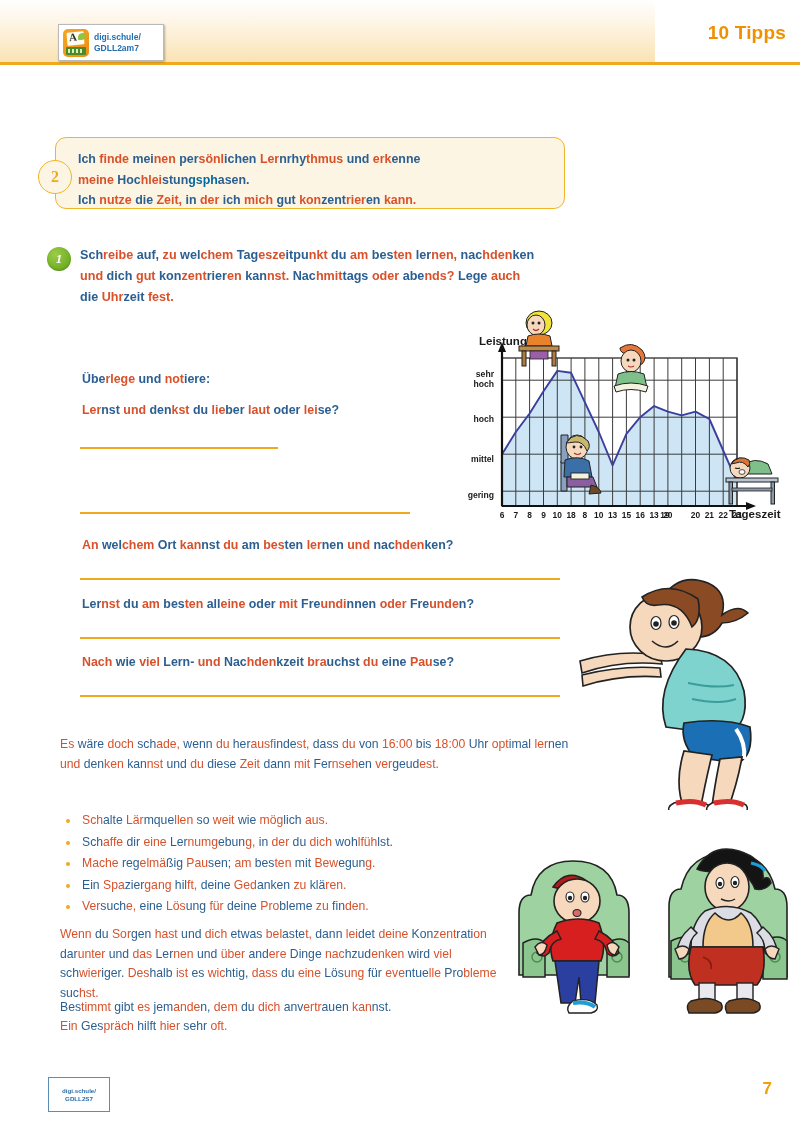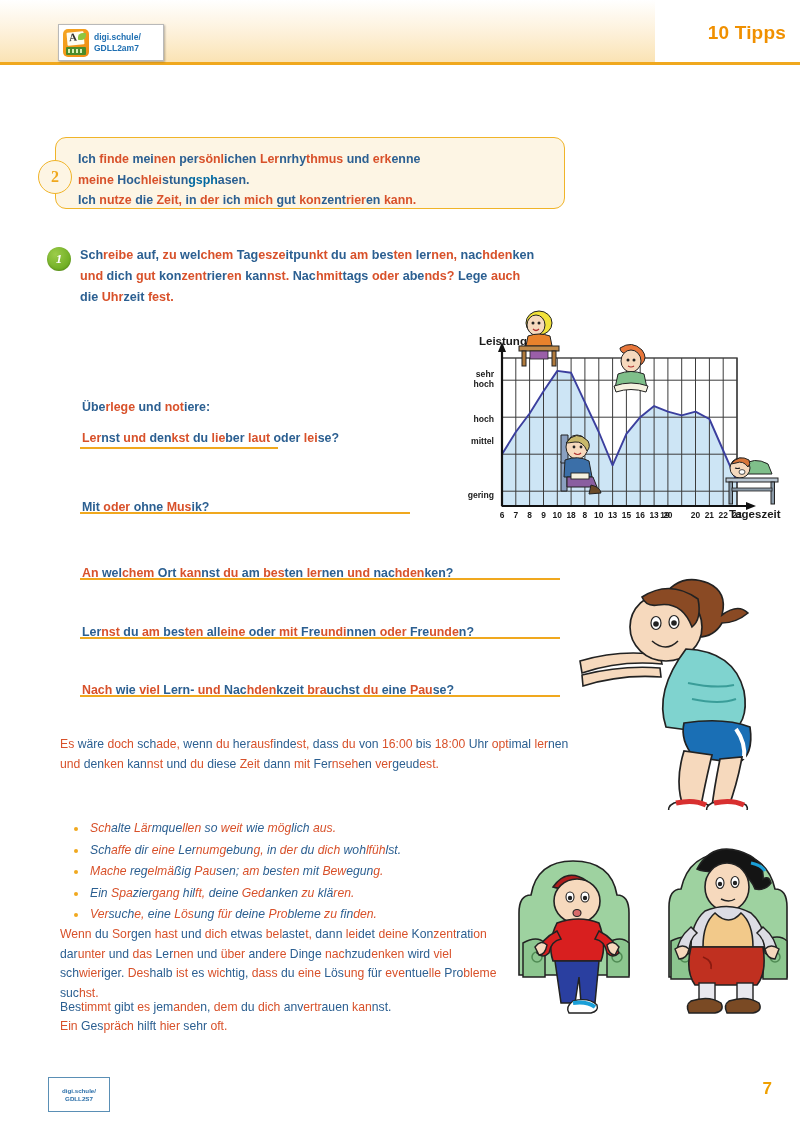--- a/index.html
+++ b/index.html
@@ -81,33 +81,33 @@
     color:#ffffff;font-size:13px;font-weight:bold;font-style:italic;
     font-family:"Liberation Serif",serif;
     box-shadow:inset 0 -1px 2px rgba(0,0,0,.18);
   }
   .task-text{
     position:absolute;left:80px;top:245px;width:460px;
     font-size:12.6px;line-height:21px;font-weight:bold;
   }
 
   
-  .q{position:absolute;font-size:12.4px;line-height:18px;font-weight:bold;margin-top:28px;}
+  .q{position:absolute;font-size:12.4px;line-height:18px;font-weight:bold;}
   .wline{position:absolute;height:2px;background:#f0a81e;}
 
   .para{position:absolute;font-size:12.2px;line-height:19.5px;}
   .bullets{position:absolute;left:60px;top:810px;width:470px;}
   .bullets li{
     list-style:none;position:relative;font-size:12.2px;line-height:21.5px;padding-left:22px;
   }
   .bullets li::before{
     content:"";position:absolute;left:6px;top:9px;width:4px;height:4px;border-radius:50%;
     background:#f0a81e;
   }
-  .bullets{padding:0;margin:8px;font-style:italic;}
+  .bullets{padding:0;margin:0;}
 
   
   .chart{position:absolute;left:452px;top:330px;width:340px;height:205px;}
   .chart-ylabel{
     position:absolute;left:27px;top:5px;font-size:11.5px;font-weight:bold;color:#1a1a1a;
   }
   .chart-xlabel{
     position:absolute;left:277px;top:178px;font-size:11.5px;font-weight:bold;color:#1a1a1a;
   }
   .ytick{
@@ -177,39 +177,38 @@
   </div>
   <div class="goal-badge">2</div>
 
   <div class="task-badge">1</div>
   <div class="task-text"><span class="b" style="color:#2b5f91">Sch</span><span class="r" style="color:#d8512a">reibe</span> <span class="b" style="color:#2b5f91">auf,</span> <span class="r" style="color:#d8512a">zu</span> <span class="b" style="color:#2b5f91">wel</span><span class="r" style="color:#d8512a">chem</span> <span class="b" style="color:#2b5f91">Tag</span><span class="r" style="color:#d8512a">esze</span><span class="b" style="color:#2b5f91">itpu</span><span class="r" style="color:#d8512a">nkt</span> <span class="b" style="color:#2b5f91">du</span> <span class="r" style="color:#d8512a">am</span> <span class="b" style="color:#2b5f91">bes</span><span class="r" style="color:#d8512a">ten</span> <span class="b" style="color:#2b5f91">ler</span><span class="r" style="color:#d8512a">nen,</span> <span class="b" style="color:#2b5f91">nac</span><span class="r" style="color:#d8512a">hden</span><span class="b" style="color:#2b5f91">ken</span> <span class="r" style="color:#d8512a">und</span> <span class="b" style="color:#2b5f91">dich</span> <span class="r" style="color:#d8512a">gut</span> <span class="b" style="color:#2b5f91">kon</span><span class="r" style="color:#d8512a">zent</span><span class="b" style="color:#2b5f91">rier</span><span class="r" style="color:#d8512a">en</span> <span class="b" style="color:#2b5f91">kan</span><span class="r" style="color:#d8512a">nst.</span> <span class="b" style="color:#2b5f91">Nac</span><span class="r" style="color:#d8512a">hmit</span><span class="b" style="color:#2b5f91">tags</span> <span class="r" style="color:#d8512a">oder</span> <span class="b" style="color:#2b5f91">abe</span><span class="r" style="color:#d8512a">nds?</span> <span class="b" style="color:#2b5f91">Lege</span> <span class="r" style="color:#d8512a">auch</span> <span class="b" style="color:#2b5f91">die</span> <span class="r" style="color:#d8512a">Uhr</span><span class="b" style="color:#2b5f91">zeit</span> <span class="r" style="color:#d8512a">fest.</span></div>
 
   <div class="q" style="left:82px;top:370px;width:380px;"><span class="b" style="color:#2b5f91">Übe</span><span class="r" style="color:#d8512a">rlege</span> <span class="b" style="color:#2b5f91">und</span> <span class="r" style="color:#d8512a">not</span><span class="b" style="color:#2b5f91">iere:</span></div>
   <div class="q" style="left:82px;top:401px;width:380px;"><span class="r" style="color:#d8512a">Ler</span><span class="b" style="color:#2b5f91">nst</span> <span class="r" style="color:#d8512a">und</span> <span class="b" style="color:#2b5f91">den</span><span class="r" style="color:#d8512a">kst</span> <span class="b" style="color:#2b5f91">du</span> <span class="r" style="color:#d8512a">lie</span><span class="b" style="color:#2b5f91">ber</span> <span class="r" style="color:#d8512a">laut</span> <span class="b" style="color:#2b5f91">oder</span> <span class="r" style="color:#d8512a">lei</span><span class="b" style="color:#2b5f91">se?</span></div>
   <div class="wline" style="left:80px;top:447px;width:198px;"></div>
 
-  <div class="q" style="left:82px;top:470px;width:380px;"><span class="b" style="color:#2b5f91">Mit</span> <span class="r" style="color:#d8512a">oder</span> <span class="b" style="color:#2b5f91">ohne</span> <span class="r" style="color:#d8512a">Mus</span><span class="b" style="color:#2b5f91">ik?</span></div>
   <div class="wline" style="left:80px;top:512px;width:330px;"></div>
 
   <div class="q" style="left:82px;top:536px;width:430px;"><span class="r" style="color:#d8512a">An</span> <span class="b" style="color:#2b5f91">wel</span><span class="r" style="color:#d8512a">chem</span> <span class="b" style="color:#2b5f91">Ort</span> <span class="r" style="color:#d8512a">kan</span><span class="b" style="color:#2b5f91">nst</span> <span class="r" style="color:#d8512a">du</span> <span class="b" style="color:#2b5f91">am</span> <span class="r" style="color:#d8512a">bes</span><span class="b" style="color:#2b5f91">ten</span> <span class="r" style="color:#d8512a">ler</span><span class="b" style="color:#2b5f91">nen</span> <span class="r" style="color:#d8512a">und</span> <span class="b" style="color:#2b5f91">nac</span><span class="r" style="color:#d8512a">hden</span><span class="b" style="color:#2b5f91">ken?</span></div>
   <div class="wline" style="left:80px;top:578px;width:480px;"></div>
 
   <div class="q" style="left:82px;top:595px;width:450px;"><span class="b" style="color:#2b5f91">Ler</span><span class="r" style="color:#d8512a">nst</span> <span class="b" style="color:#2b5f91">du</span> <span class="r" style="color:#d8512a">am</span> <span class="b" style="color:#2b5f91">bes</span><span class="r" style="color:#d8512a">ten</span> <span class="b" style="color:#2b5f91">all</span><span class="r" style="color:#d8512a">eine</span> <span class="b" style="color:#2b5f91">oder</span> <span class="r" style="color:#d8512a">mit</span> <span class="b" style="color:#2b5f91">Fre</span><span class="r" style="color:#d8512a">undi</span><span class="b" style="color:#2b5f91">nnen</span> <span class="r" style="color:#d8512a">oder</span> <span class="b" style="color:#2b5f91">Fre</span><span class="r" style="color:#d8512a">unde</span><span class="b" style="color:#2b5f91">n?</span></div>
   <div class="wline" style="left:80px;top:637px;width:480px;"></div>
 
   <div class="q" style="left:82px;top:653px;width:450px;"><span class="r" style="color:#d8512a">Nach</span> <span class="b" style="color:#2b5f91">wie</span> <span class="r" style="color:#d8512a">viel</span> <span class="b" style="color:#2b5f91">Lern-</span> <span class="r" style="color:#d8512a">und</span> <span class="b" style="color:#2b5f91">Nac</span><span class="r" style="color:#d8512a">hden</span><span class="b" style="color:#2b5f91">kzeit</span> <span class="r" style="color:#d8512a">bra</span><span class="b" style="color:#2b5f91">uchst</span> <span class="r" style="color:#d8512a">du</span> <span class="b" style="color:#2b5f91">eine</span> <span class="r" style="color:#d8512a">Pau</span><span class="b" style="color:#2b5f91">se?</span></div>
   <div class="wline" style="left:80px;top:695px;width:480px;"></div>
 
   <div class="chart">
     <div class="chart-ylabel">Leistung</div>
     <div class="chart-xlabel">Tageszeit</div>
 
     <div class="ytick" style="left:-2px;top:40px;">sehr<br>hoch</div>
     <div class="ytick" style="left:-2px;top:85px;">hoch</div>
-    <div class="ytick" style="left:-2px;top:107px;">mittel</div>
+    <div class="ytick" style="left:-2px;top:125px;">mittel</div>
     <div class="ytick" style="left:-2px;top:161px;">gering</div>
 
     <svg width="340" height="205" viewBox="0 0 340 205" style="position:absolute;left:0;top:0;">
 
       <polygon id="curve-area" fill="#cde5f5" stroke="none" points="50,176 50.0,124.2 63.8,102.0 77.6,83.5 91.5,61.3 105.3,40.9 119.1,42.8 132.9,72.4 146.8,102.0 160.6,135.3 174.4,103.8 188.2,87.2 202.1,76.1 215.9,81.6 229.7,85.3 243.5,81.6 257.4,89.0 271.2,120.5 285.0,151.9 285,176"></polygon>
 
       <g id="vgrid" stroke="#3c3c3c" stroke-width="1">
           <line x1="50.0" y1="28" x2="50.0" y2="176"></line>
           <line x1="63.8" y1="28" x2="63.8" y2="176"></line>
           <line x1="77.6" y1="28" x2="77.6" y2="176"></line>

